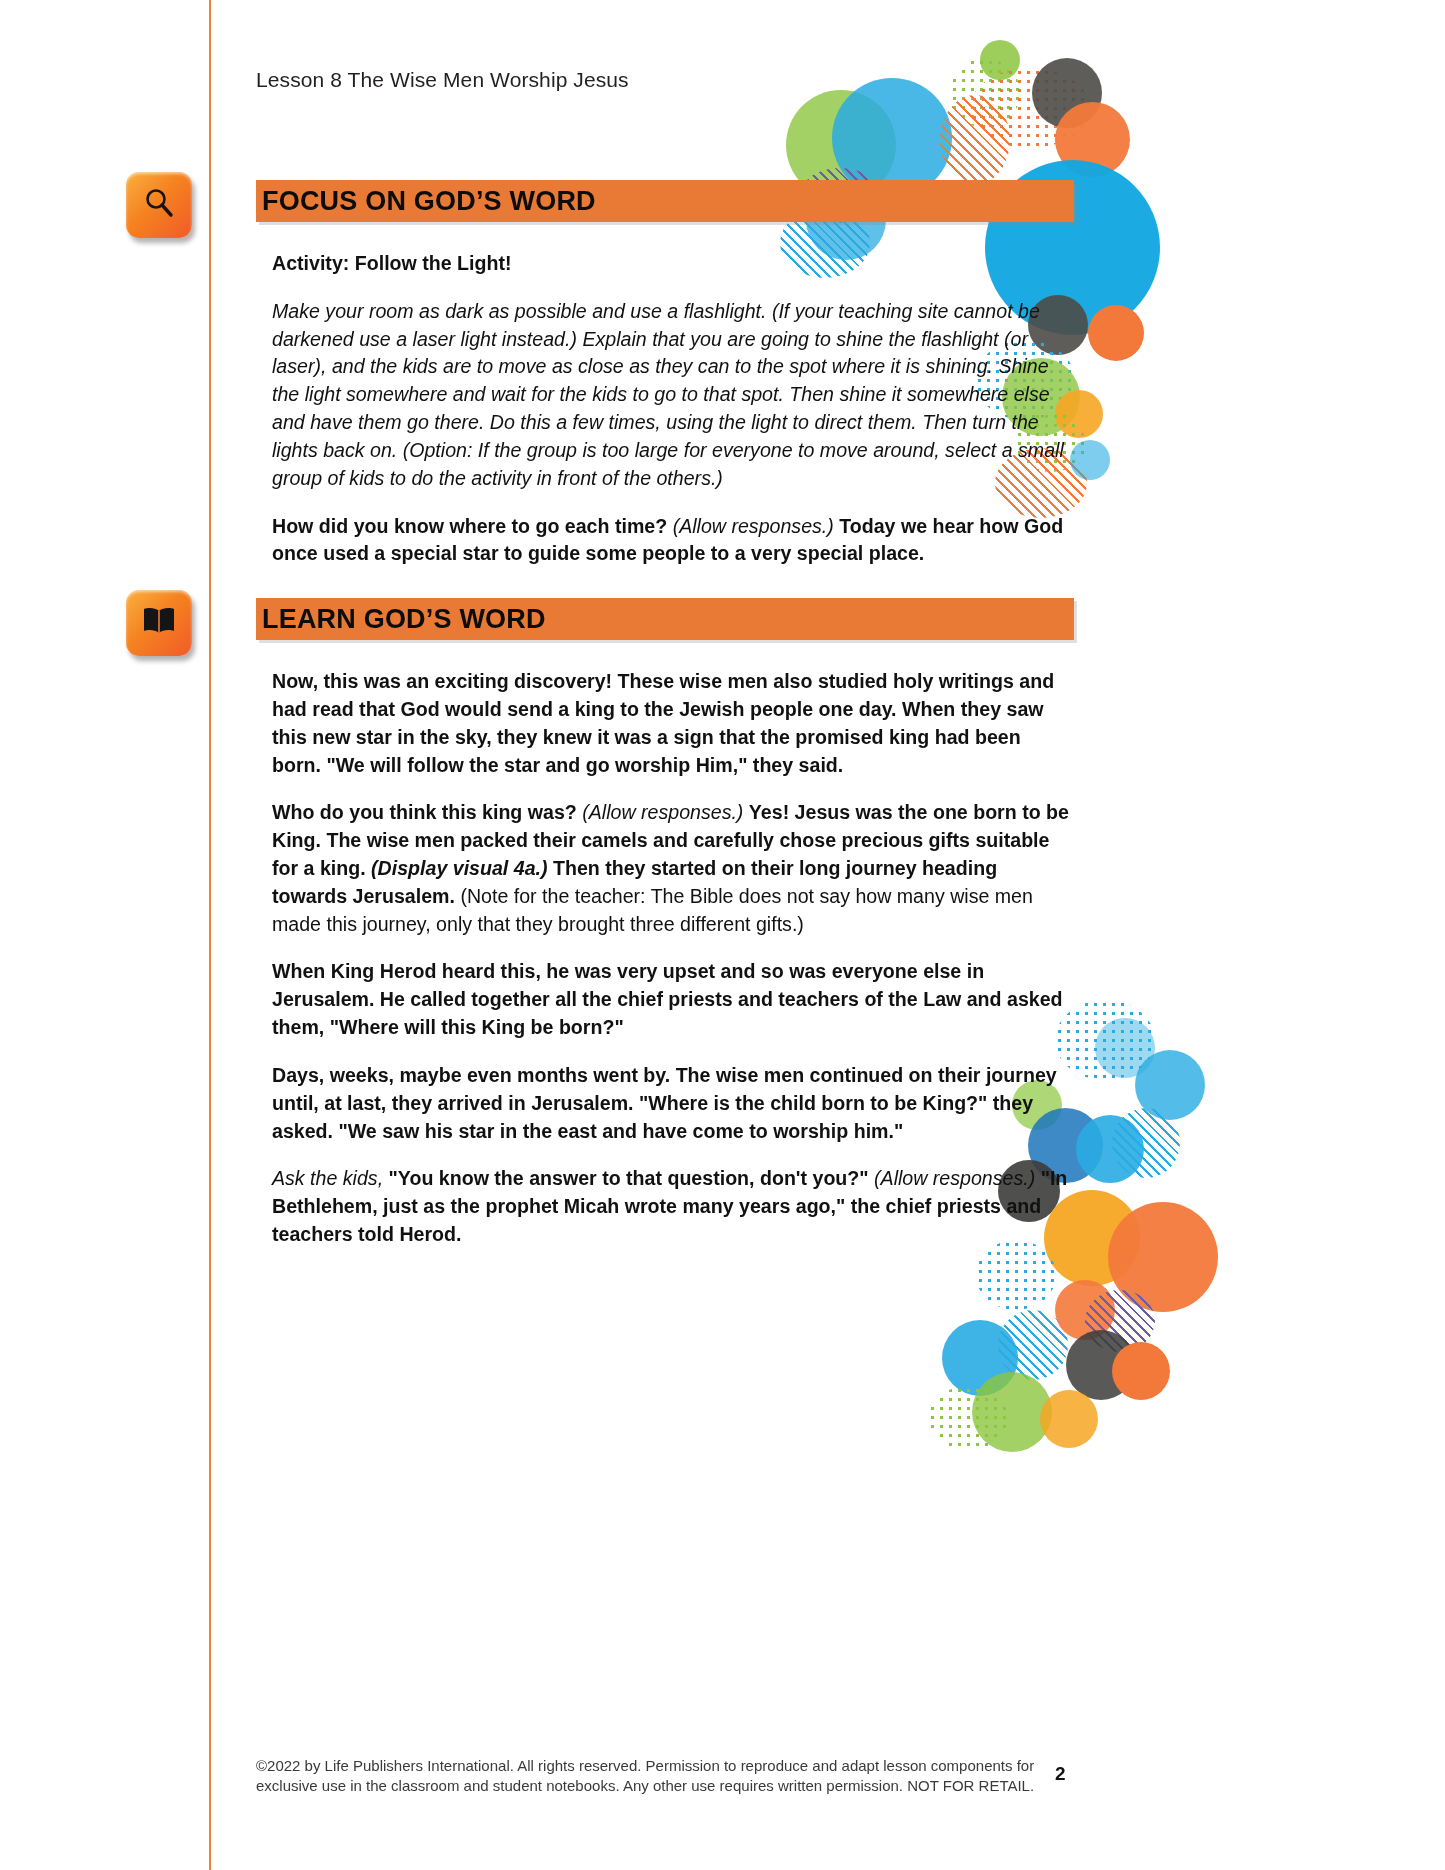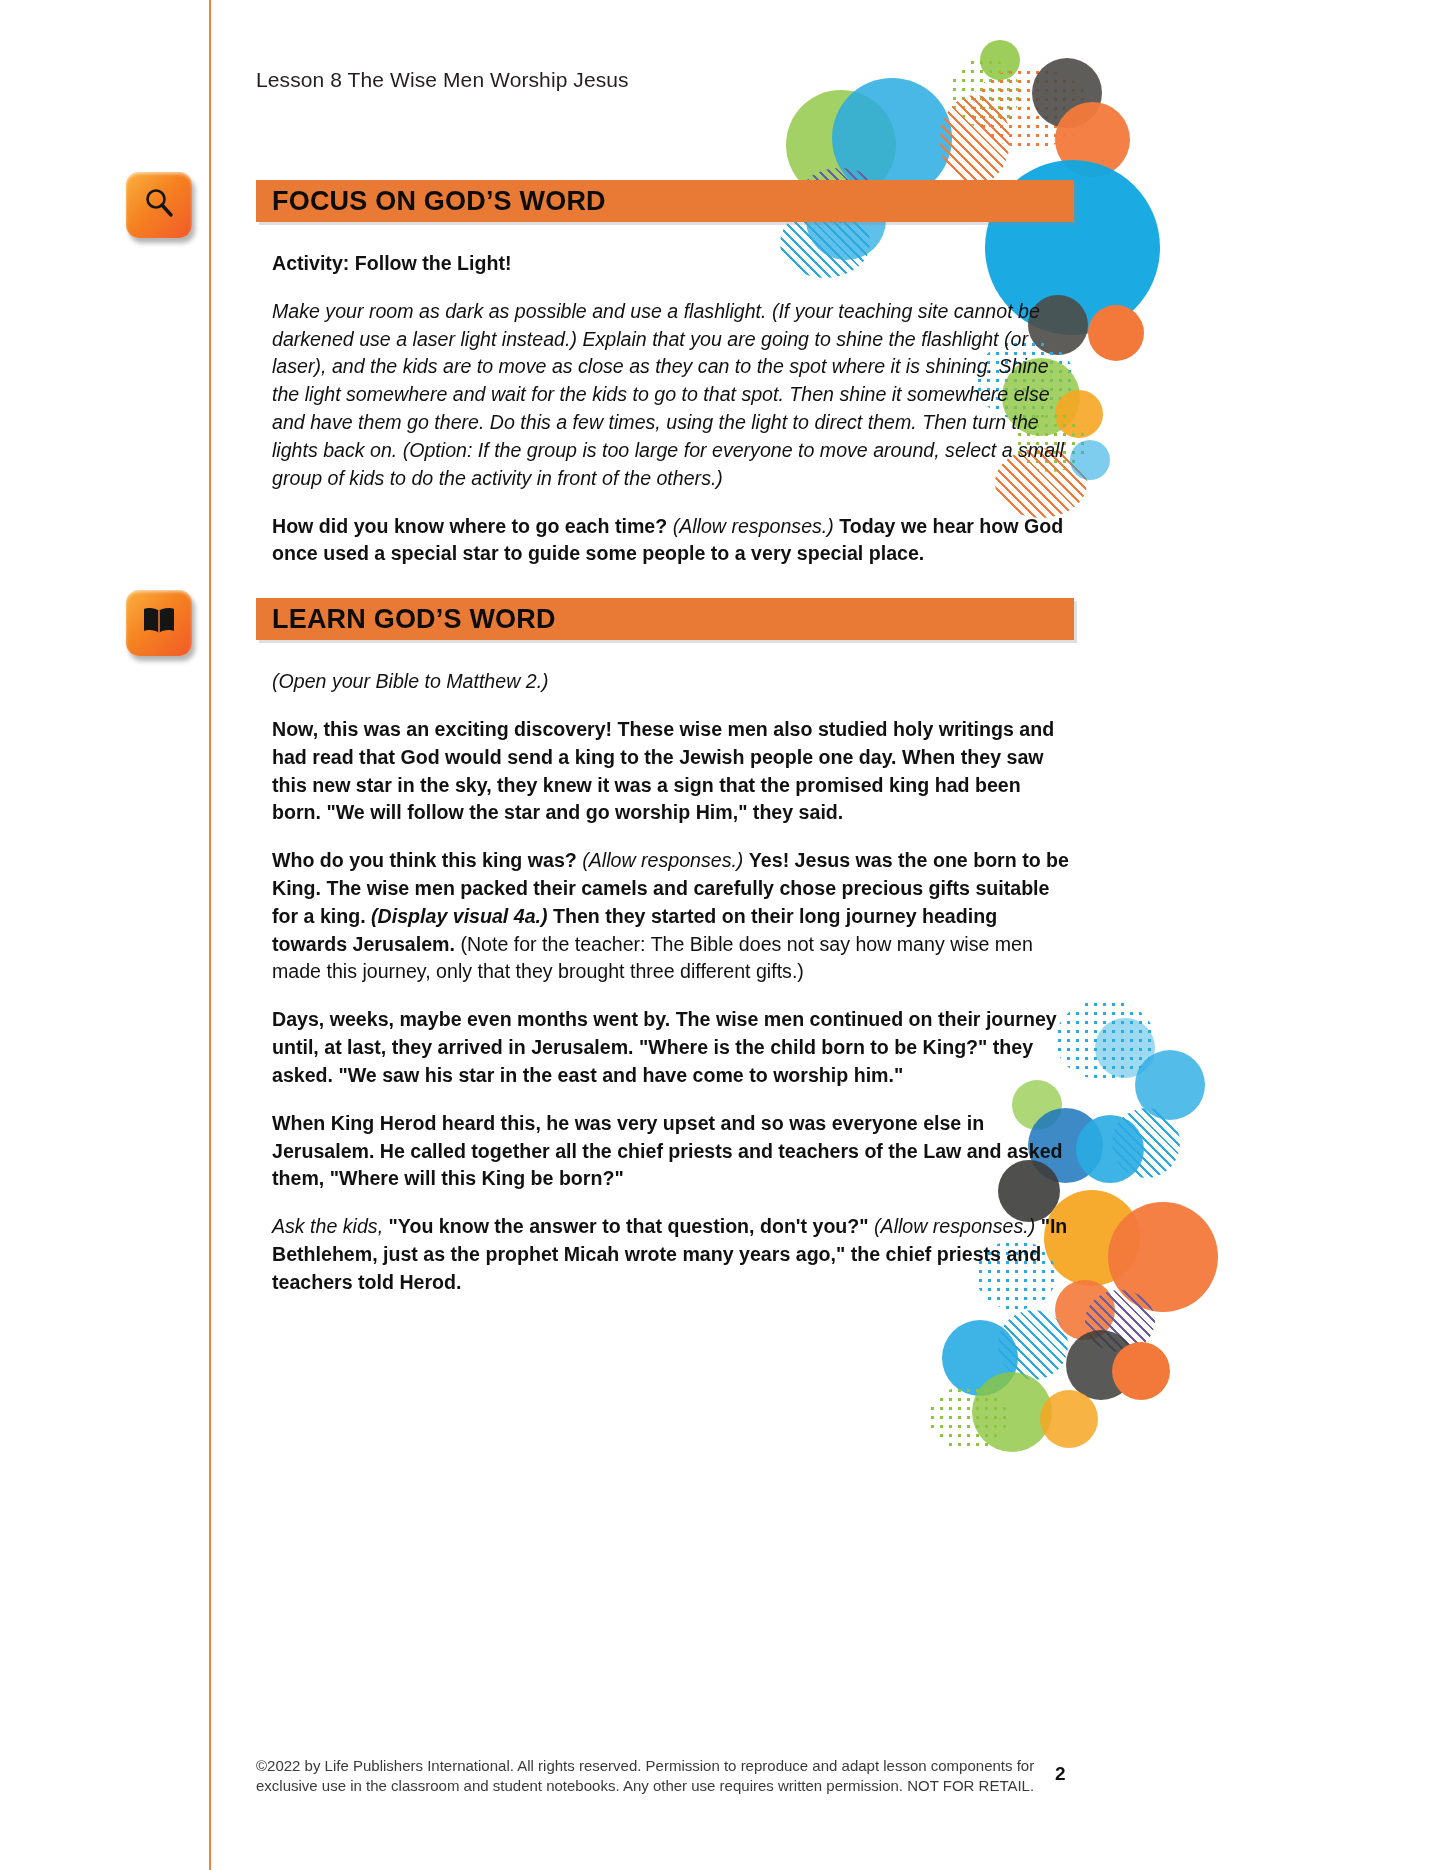--- a/index.html
+++ b/index.html
@@ -83,21 +83,21 @@
   .section {
     position: relative;
     margin-bottom: 6px;
   }
   .banner {
     position: relative;
     background: #E87A35;
     height: 42px;
     display: flex;
     align-items: center;
-    padding-left: 16px;
+    padding-left: 6px;
     box-shadow: 3px 3px 0 rgba(140,140,140,0.28);
   }
   .banner-title {
     font-size: 27px;
     font-weight: bold;
     color: #0d0d0d;
     letter-spacing: 0.2px;
     line-height: 1;
     font-family: "Liberation Sans", sans-serif;
   }
@@ -258,32 +258,31 @@
           </svg>
         </span>
       </div>
       <div class="banner">
         <span class="banner-title">LEARN GOD’S WORD</span>
       </div>
     </div>
 
     <div class="spacer-md"></div>
 
-    <p class="para i">(Open your Bible to Matthew 2.)</p>
 
 
     <p class="para b">Now, this was an exciting discovery! These wise men also studied holy writings and had read that God would send a king to the Jewish people one day. When they saw this new star in the sky, they knew it was a sign that the promised king had been born. "We will follow the star and go worship Him," they said.</p>
 
     <p class="para">
       <span class="b">Who do you think this king was? </span><span class="i">(Allow responses.) </span><span class="b">Yes! Jesus was the one born to be King. The wise men packed their camels and carefully chose precious gifts suitable for a king. </span><span class="bi">(Display visual 4a.) </span><span class="b">Then they started on their long journey heading towards Jerusalem. </span><span class="reg">(Note for the teacher: The Bible does not say how many wise men made this journey, only that they brought three different gifts.)</span>
     </p>
 
+    <p class="para b">When King Herod heard this, he was very upset and so was everyone else in Jerusalem. He called together all the chief priests and teachers of the Law and asked them, "Where will this King be born?"</p>
+
     <p class="para b">Days, weeks, maybe even months went by. The wise men continued on their journey until, at last, they arrived in Jerusalem. "Where is the child born to be King?" they asked. "We saw his star in the east and have come to worship him."</p>
-
-    <p class="para b">When King Herod heard this, he was very upset and so was everyone else in Jerusalem. He called together all the chief priests and teachers of the Law and asked them, "Where will this King be born?"</p>
 
     <p class="para">
       <span class="i">Ask the kids, </span><span class="b">"You know the answer to that question, don't you?" </span><span class="i">(Allow responses.) </span><span class="b">"In Bethlehem, just as the prophet Micah wrote many years ago," the chief priests and teachers told Herod.</span>
     </p>
 
   </div>
 
   <div class="footer">©2022 by Life Publishers International. All rights reserved. Permission to reproduce and adapt lesson components for exclusive use in the classroom and student notebooks. Any other use requires written permission. NOT FOR RETAIL.</div>
   <div class="page-num">2</div>
 

